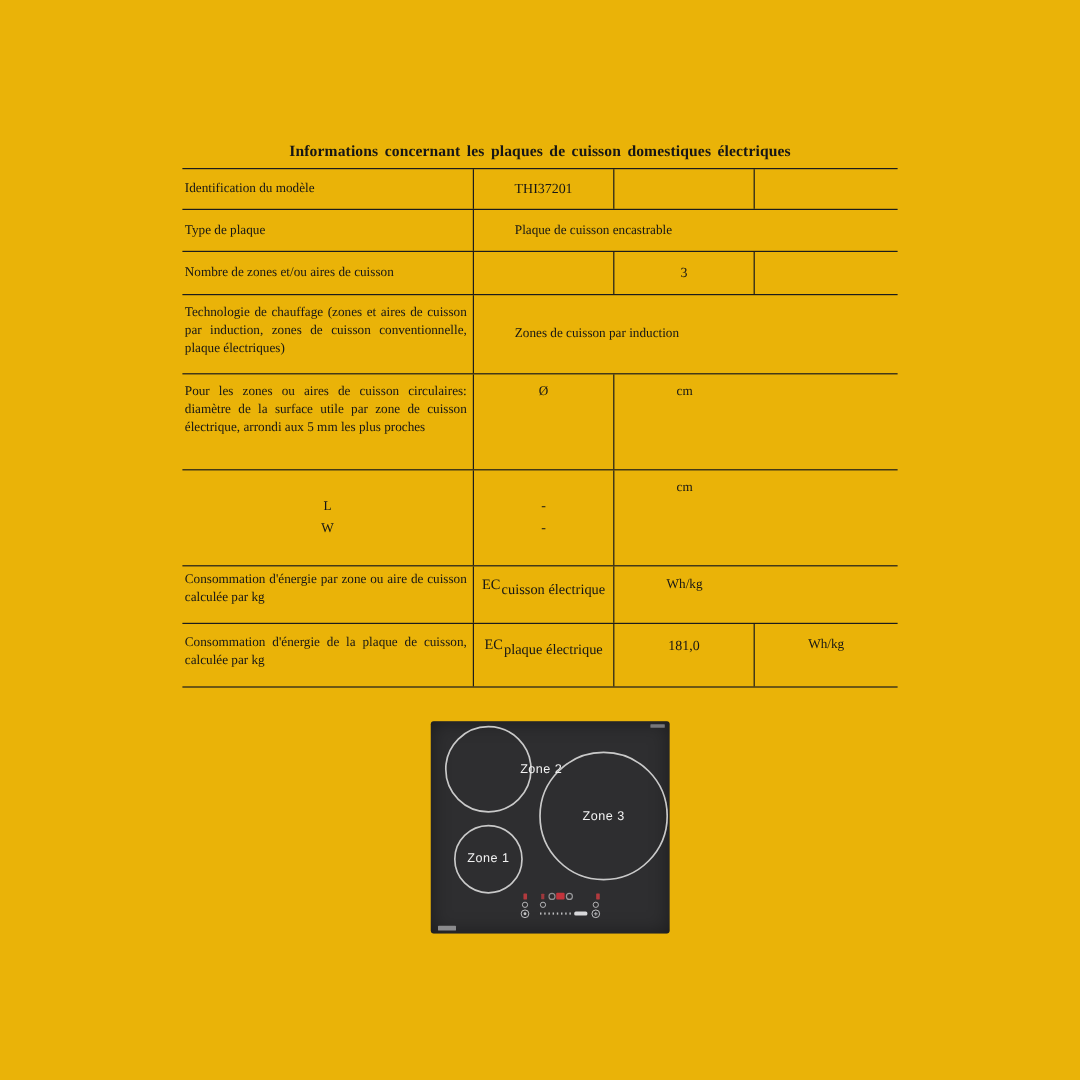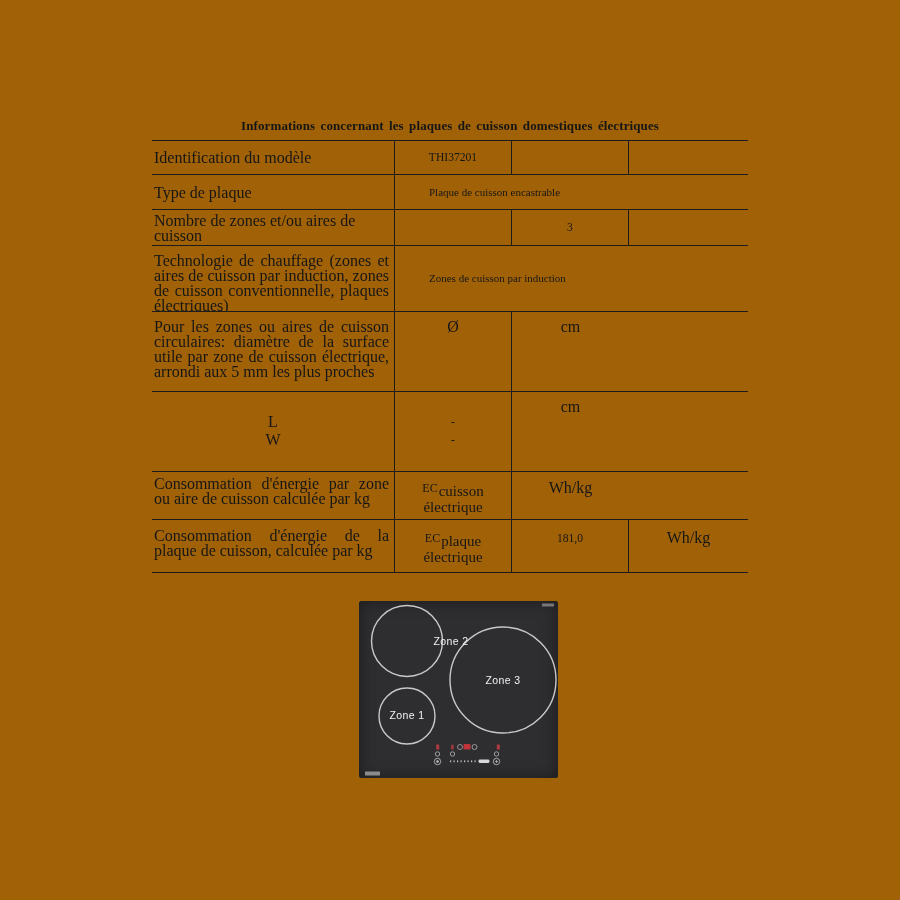--- a/index.html
+++ b/index.html
@@ -1,41 +1,41 @@
 <!DOCTYPE html>
 <html><head>
 <meta charset="utf-8">
 <style>
   html,body { margin:0; padding:0; background:#ffffff; }
-  .page { position:relative; width:900px; height:900px; background:#a16207; overflow:hidden;
+  .page { position:relative; width:900px; height:900px; background:#eab308; overflow:hidden;
           font-family:"Liberation Serif","DejaVu Serif",serif; color:#161616; }
 
   .doc-title { position:absolute; left:152px; top:118px; width:596px; text-align:center;
                font-weight:bold; font-size:13px; letter-spacing:.1px; word-spacing:2px; }
 
   .tbl { position:absolute; left:152px; top:140px; width:596px; border-bottom:1.6px solid #1c1c1c; }
   .row { display:grid; grid-template-columns:243px 117px 117px 119px;
          border-top:1.6px solid #1c1c1c; box-sizing:border-box; }
   .h26{height:26px}.h34{height:34px}.h35{height:35px}.h36{height:36px}
   .h66{height:66px}.h80{height:80px}.h48{height:48px}.h53{height:53px}
 
-  .cell { box-sizing:border-box; font-size:16px; line-height:15px; overflow:hidden; }
+  .cell { box-sizing:border-box; font-size:11px; line-height:15px; overflow:hidden; }
   .b    { border-right:1.6px solid #1c1c1c; }
   .c1   { padding-left:2px; padding-right:5px; }
   .lab-c{ display:flex; align-items:center; }           
   .lab-j{ text-align:justify; padding-top:7px; }        
   .vc   { display:flex; align-items:center; justify-content:center; text-align:center; }
   .tc   { padding-top:7px; text-align:center; }
   .hdr  { font-size:11.6px; }
   .val  { font-size:11.6px; line-height:14.5px; }
   .merged { grid-column:2/5; display:flex; align-items:center; padding-left:34px; font-size:11px; }
   .sym-lw { padding-top:21px; line-height:18px; text-align:center; }
   .dash-col { padding-top:21px; line-height:18px; text-align:center; font-size:11.6px; }
   .ec   { text-align:center; font-size:12px; }
-  .ec-sub { font-size:15px; position:relative; top:3.5px; margin-left:1px; }
+  .ec-sub { font-size:12px; position:relative; top:3.5px; margin-left:1px; }
   .pt4{padding-top:4px}.pt8{padding-top:8px}.pt10{padding-top:10px}.pt12{padding-top:12px}
 
   
   .hob { position:absolute; left:359px; top:601px; width:199px; height:177px;
          background:#2e2e30; border-radius:2.5px; box-shadow:inset 0 0 16px rgba(0,0,0,.42); }
   .hob svg { position:absolute; left:0; top:0; }
   .zlabel { position:absolute; transform:translate(-50%,-50%);
             font-family:"Liberation Sans","DejaVu Sans",sans-serif;
             color:#f2f2f2; font-size:10.5px; letter-spacing:.4px; white-space:nowrap; }
   .zl2 { left:48px;  top:40px;margin-left:44px; }
@@ -65,21 +65,21 @@
     </div>
 
     <div class="row h36">
       <div class="cell c1 b lab-c">Nombre de zones et/ou aires de cuisson</div>
       <div class="cell b"></div>
       <div class="cell b hdr vc">3</div>
       <div class="cell"></div>
     </div>
 
     <div class="row h66">
-      <div class="cell c1 b lab-j">Technologie de chauffage (zones et aires de cuisson par induction, zones de cuisson conventionnelle, plaques électriques)</div>
+      <div class="cell c1 b lab-j">Technologie de chauffage (zones et aires de cuisson par induction, zones de cuisson conventionnelle, plaque électriques)</div>
       <div class="cell merged">Zones de cuisson par induction</div>
     </div>
 
     <div class="row h80">
       <div class="cell c1 b lab-j">Pour les zones ou aires de cuisson circulaires: diamètre de la surface utile par zone de cuisson électrique, arrondi aux 5 mm les plus proches</div>
       <div class="cell b tc">Ø</div>
       <div class="cell tc">cm</div>
     </div>
 
     <div class="row h80">

